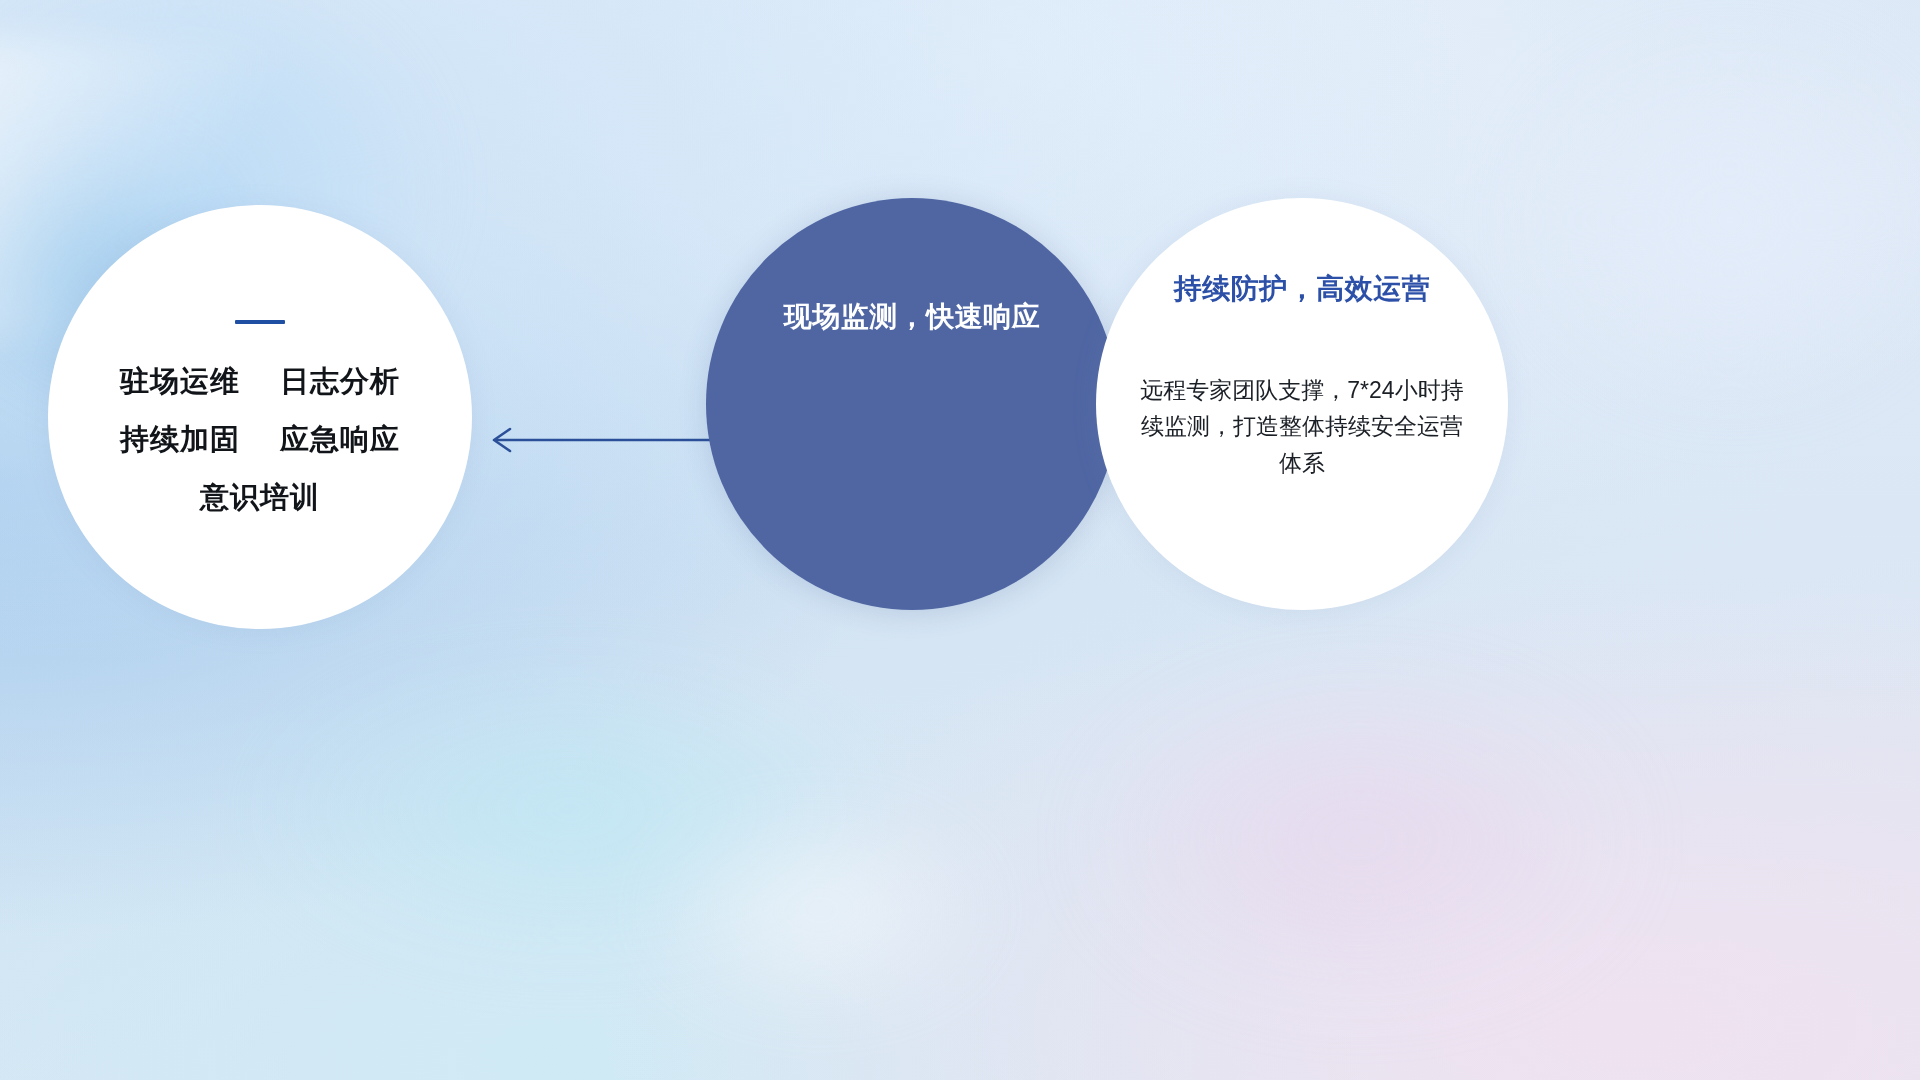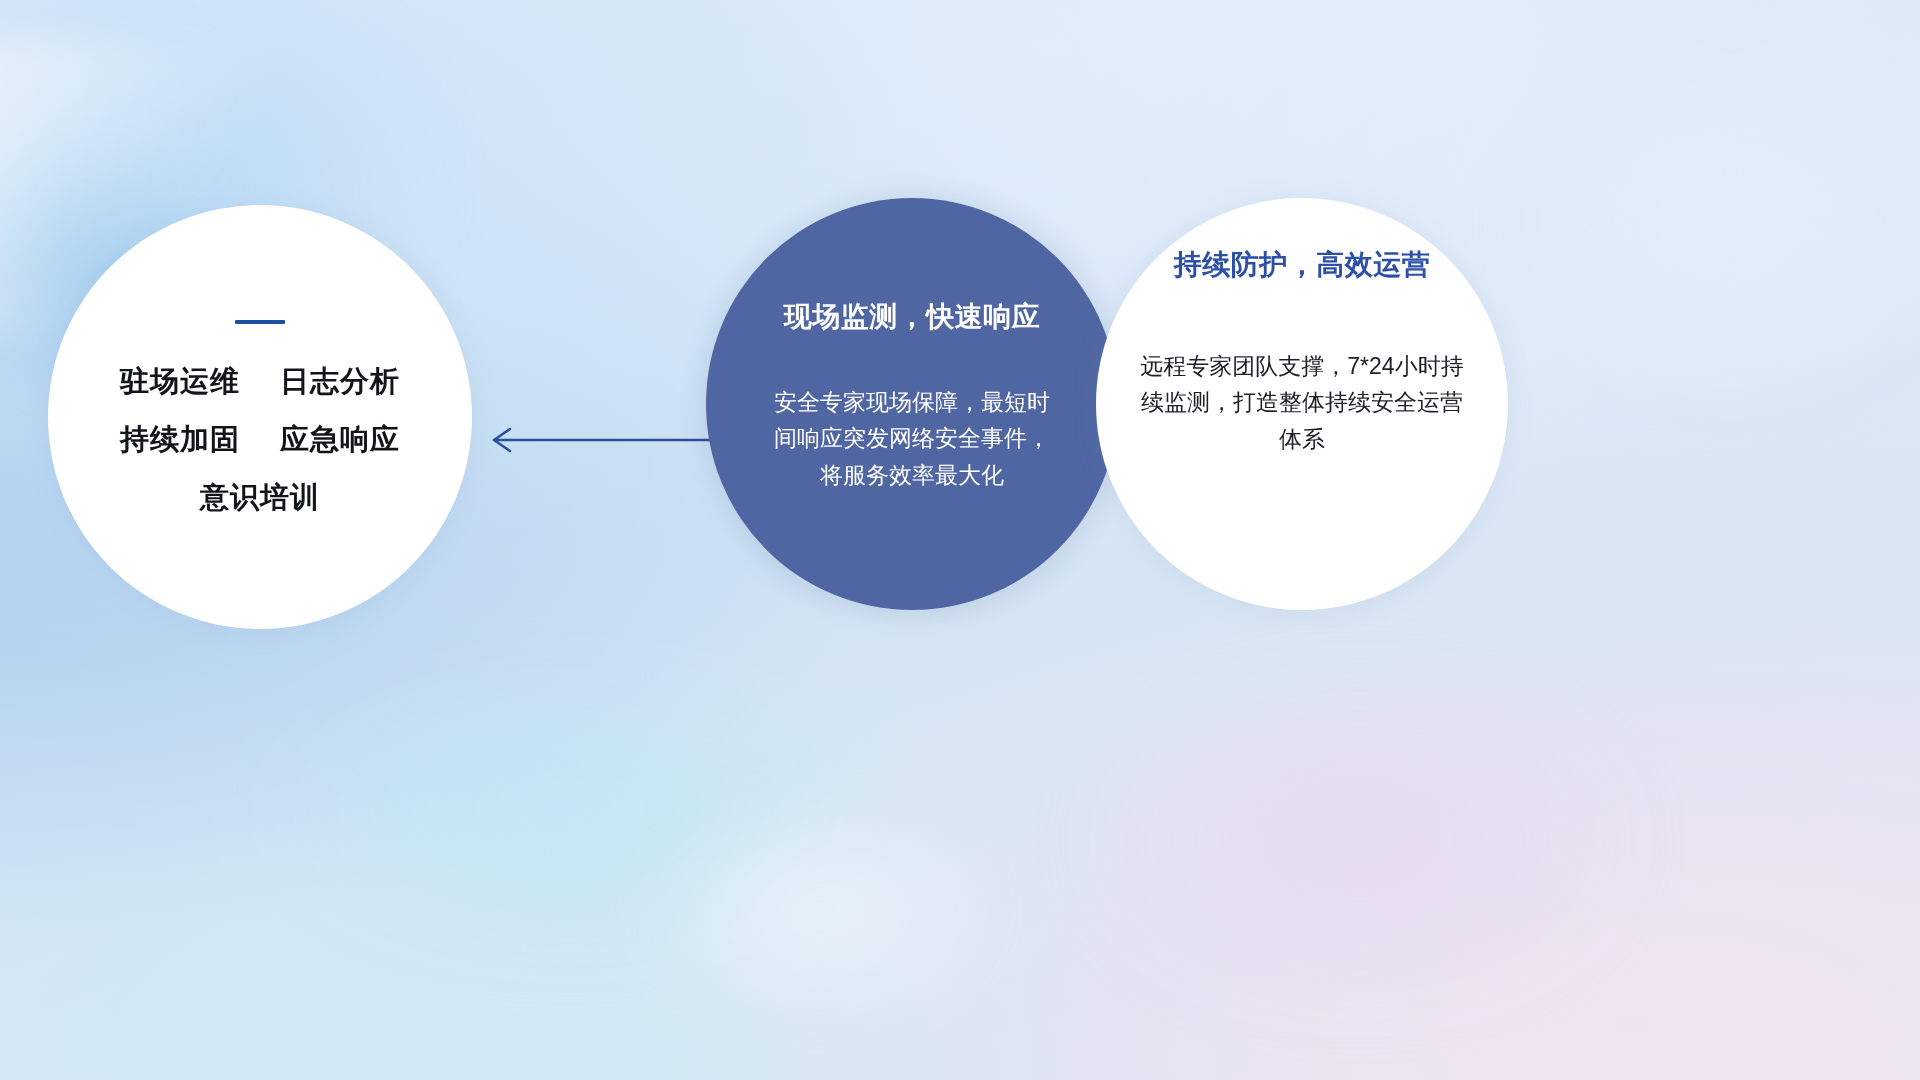--- a/index.html
+++ b/index.html
@@ -104,21 +104,21 @@
     white-space:nowrap;
   }
   .mid-body{
     margin-top:48px;
     font-size:23px;font-weight:400;color:#ffffff;line-height:1.58;
     width:285px;
   }
 
   
   .right-title{
-    margin-top:48px;
+    margin-top:72px;
     font-size:28px;font-weight:700;color:#2c50a8;letter-spacing:.5px;
     white-space:nowrap;
   }
   .right-body{
     margin-top:64px;
     font-size:23px;font-weight:400;color:#1b1f26;line-height:1.58;
     width:330px;
   }
 
   
@@ -162,21 +162,20 @@
   <div class="arrow-wrap">
     <svg width="240" height="50" viewBox="0 0 240 50">
       <line x1="232" y1="25" x2="16" y2="25" stroke="#2b5099" stroke-width="2.6"></line>
       <polyline points="30,14 14,25 30,36" fill="none" stroke="#2b5099" stroke-width="2.6" stroke-linecap="round" stroke-linejoin="round"></polyline>
     </svg>
   </div>
 
   <div class="circle circle-mid">
     <div class="c-inner">
       <div class="mid-title">现场监测，快速响应</div>
-      <div class="mid-body">安全专家现场保障，最短时间响应突发网络安全事件，将服务效率最大化</div>
     </div>
   </div>
 
   <div class="circle circle-right">
     <div class="c-inner">
       <div class="right-title">持续防护，高效运营</div>
       <div class="right-body">远程专家团队支撑，7*24小时持续监测，打造整体持续安全运营体系</div>
     </div>
   </div>
 

